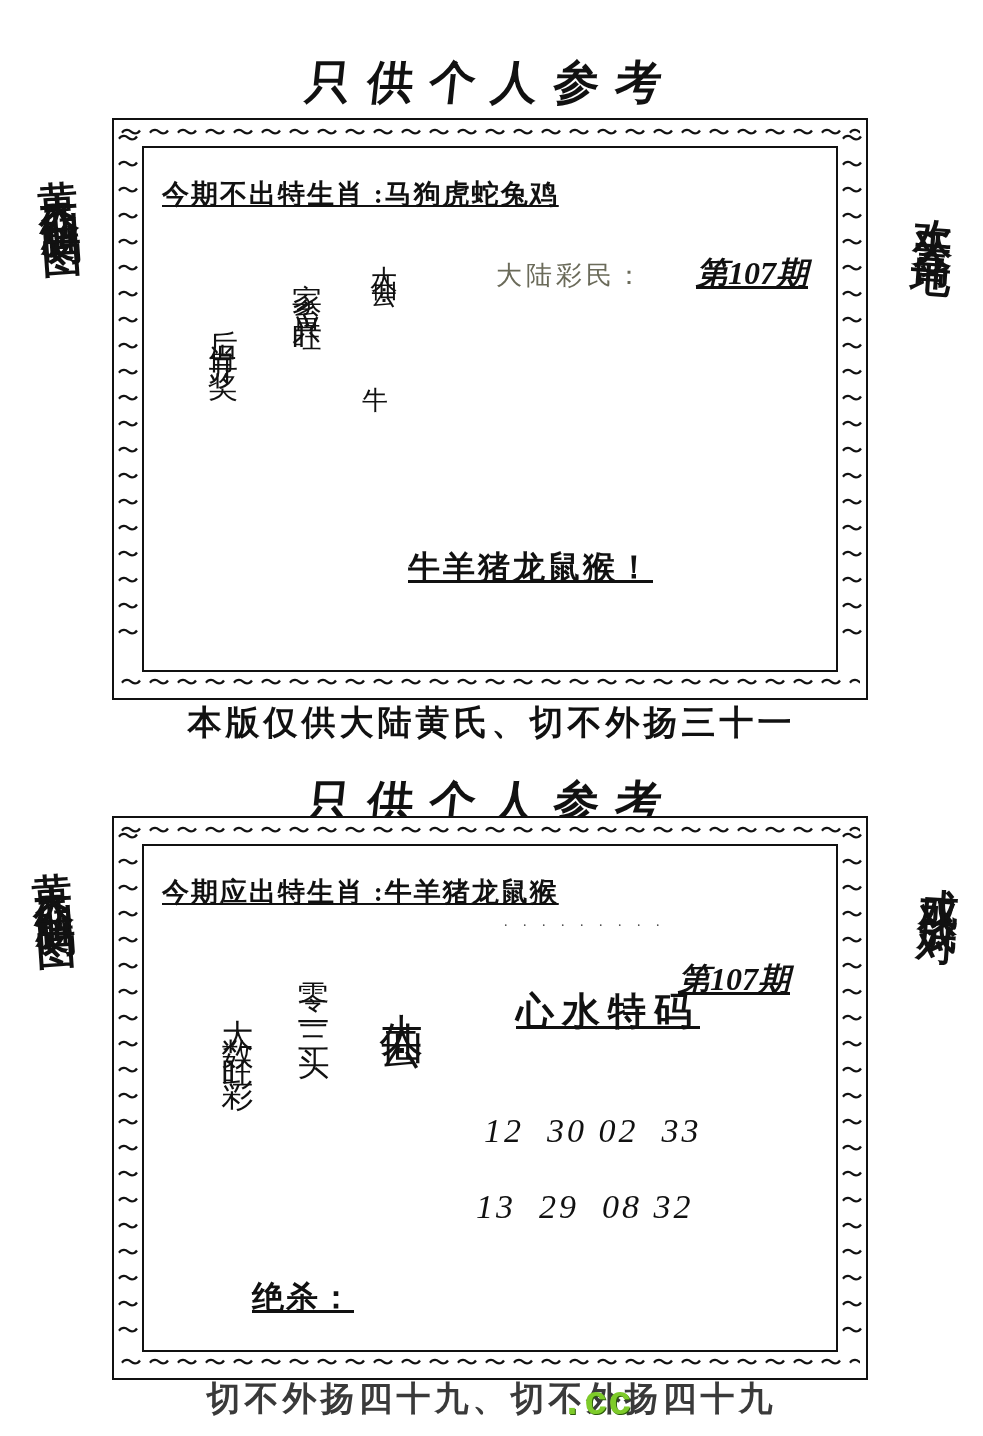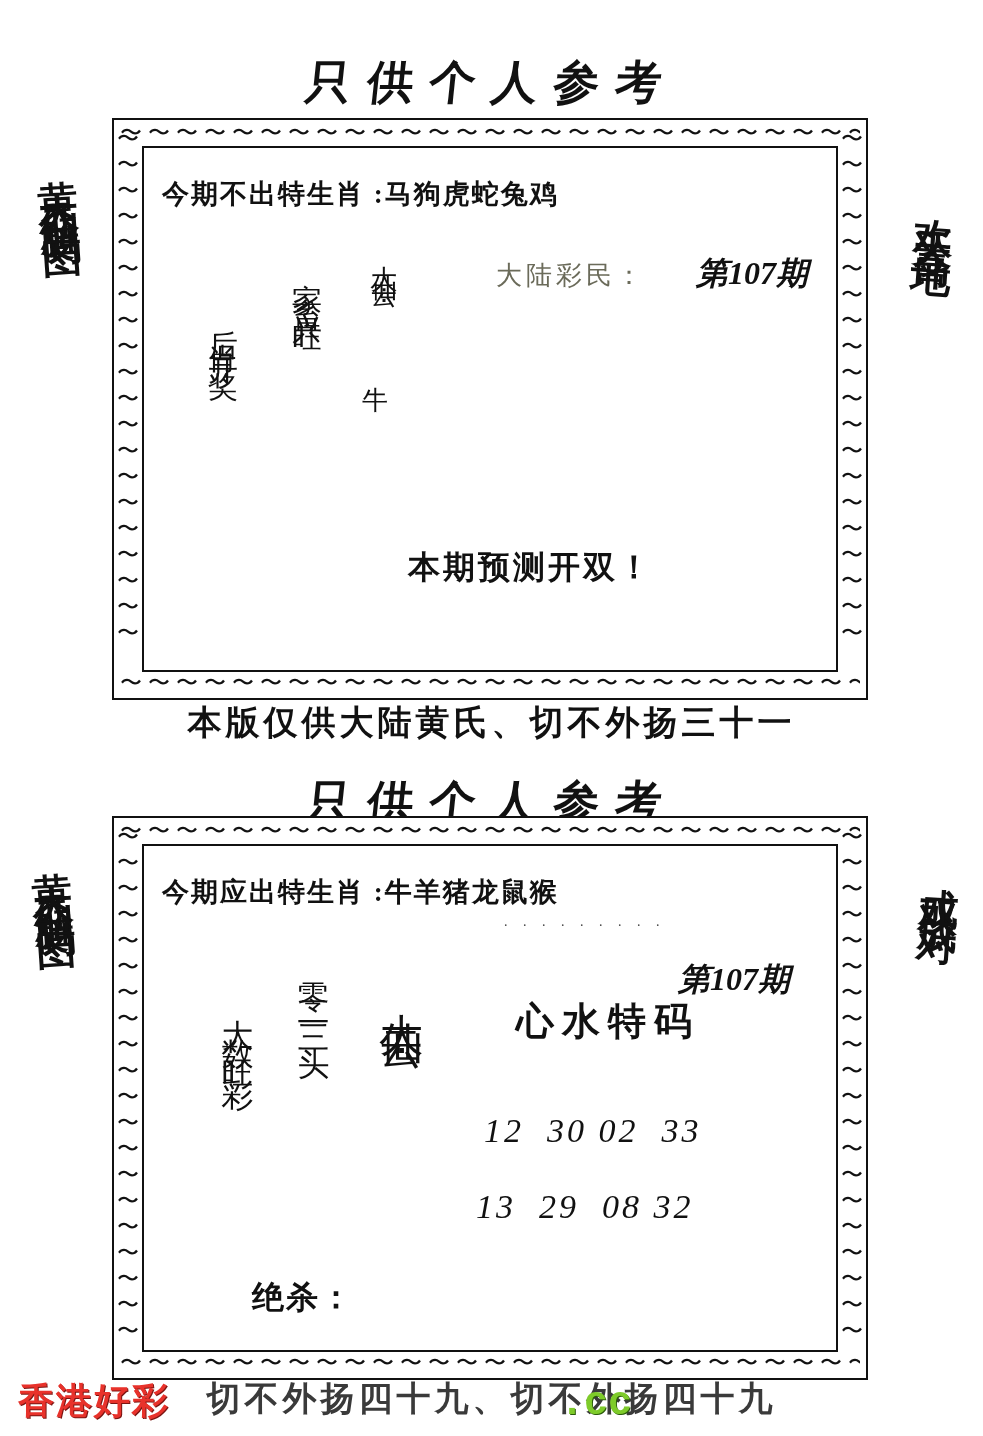--- a/index.html
+++ b/index.html
@@ -31,21 +31,21 @@
   
   .vert{
     position:absolute;writing-mode:vertical-rl;text-orientation:upright;
     font-family:"DejaVu Sans",sans-serif;font-weight:bold;font-size:40px;
     letter-spacing:12px;color:#111;
   }
   .vert.tilt-l{transform:rotate(-4deg);}
   .vert.tilt-r{transform:rotate(4deg);}
   
   .hw{position:absolute;font-family:"Liberation Serif",serif;color:#111;white-space:pre;}
-  .hw.b{font-weight:bold;}
+  .hw.b{font-weight:bold;text-decoration:underline;}
   .ital{font-style:italic;margin-top:26px;}
   .vtext{writing-mode:vertical-rl;text-orientation:upright;}
   .footer{
     position:absolute;width:100%;text-align:center;
     font-family:"DejaVu Sans",sans-serif;font-weight:bold;font-size:34px;
     letter-spacing:4px;color:#111;
   }
   
   .wm{position:absolute;bottom:6px;left:0;width:100%;height:56px;}
   .wm .wm-left{
@@ -137,21 +137,21 @@
       <div class="hw" style="left:352px;top:110px;font-size:26px;color:#6b6b5a;letter-spacing:4px;text-align:center;">大陆彩民：</div>
 
       <div class="hw vtext" style="left:222px;top:96px;font-size:27px;letter-spacing:10px;">大仙云：</div>
 
       <div class="hw vtext" style="left:142px;top:112px;font-size:30px;letter-spacing:14px;">家畜兴旺</div>
 
       <div class="hw vtext" style="left:58px;top:158px;font-size:30px;letter-spacing:14px;">后肖开奖</div>
 
       <div class="hw" style="left:218px;top:235px;font-size:26px;">牛</div>
 
-      <div class="hw b" style="left:264px;top:398px;font-size:32px;letter-spacing:3px;">本期预测开双！</div>
+      <div class="hw b" style="left:264px;top:398px;font-size:32px;letter-spacing:3px;">牛羊猪龙鼠猴！</div>
     </div>
   </div>
 
   <div class="footer" style="top:700px;">本版仅供大陆黄氏、切不外扬三十一</div>
 </div>
 
 <div class="panel">
 
   <div class="headline" style="top:772px;">只供个人参考</div>
 
@@ -212,36 +212,35 @@
         <span>〜</span>
     </div>
 
     <div class="inner">
       <div class="hw b" style="left:18px;top:28px;font-size:27px;letter-spacing:2px;">今期应出特生肖 :牛羊猪龙鼠猴</div>
 
       <div class="dots" style="left:360px;top:68px;">. . . . . . . . .</div>
 
       <div class="hw b ital" style="right:46px;top:86px;font-size:32px;">第107期</div>
 
-      <div class="hw b" style="left:372px;top:140px;font-size:38px;letter-spacing:8px;margin-top:10px;">心水特码</div>
+      <div class="hw b" style="left:372px;top:140px;font-size:38px;letter-spacing:8px;">心水特码</div>
 
       <div class="hw vtext" style="left:228px;top:132px;font-size:44px;letter-spacing:10px;">大仙云：</div>
 
       <div class="hw vtext" style="left:148px;top:110px;font-size:32px;letter-spacing:22px;">零二三头</div>
 
       <div class="hw vtext" style="left:72px;top:148px;font-size:32px;letter-spacing:20px;">大数旺彩</div>
 
       <div class="hw ital" style="left:340px;top:240px;font-size:34px;letter-spacing:3px;">12  30 02  33</div>
 
       <div class="hw ital" style="left:332px;top:316px;font-size:34px;letter-spacing:3px;">13  29  08 32</div>
 
       <div class="hw b" style="left:108px;top:430px;font-size:32px;letter-spacing:2px;">绝杀：</div>
 
     </div>
   </div>
 
   <div class="footer" style="top:1376px;color:#3a3a3a;">切不外扬四十九、切不外扬四十九</div>
 </div>
 
 <div class="wm">
-  <span class="wm-left">香港好彩</span>
   <span class="wm-cc">.cc</span>
 </div>
 
 </body></html>

